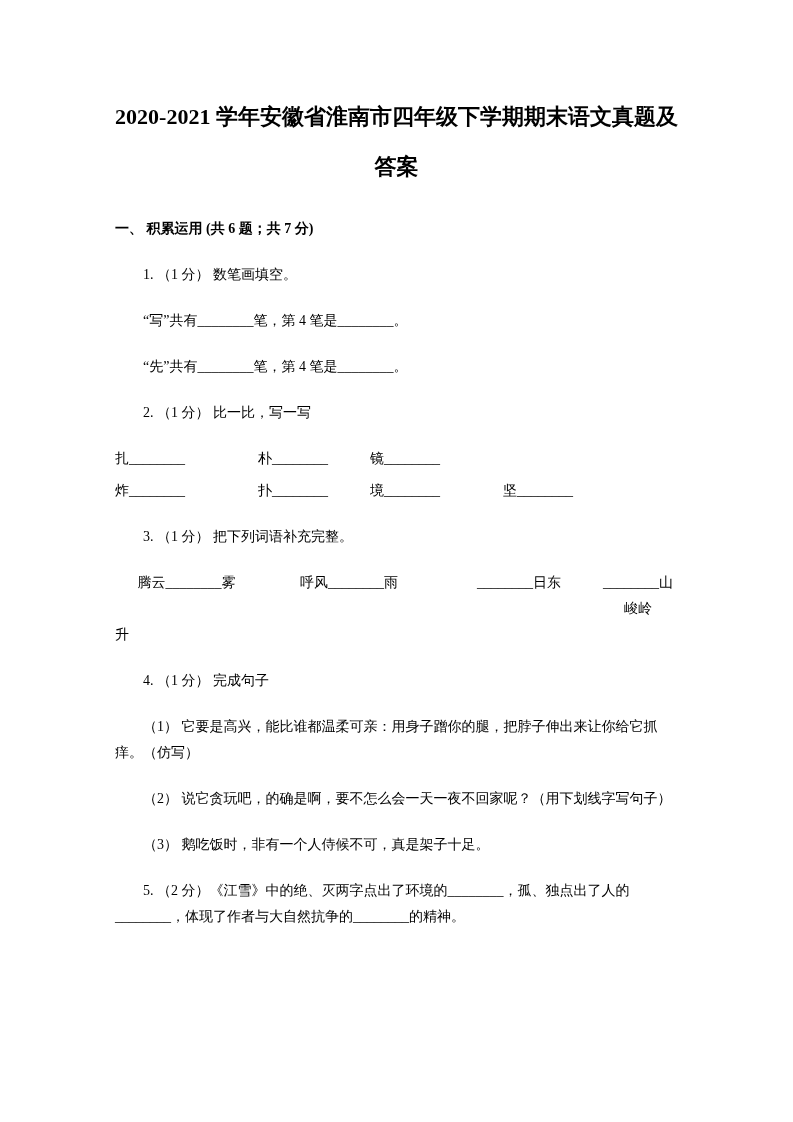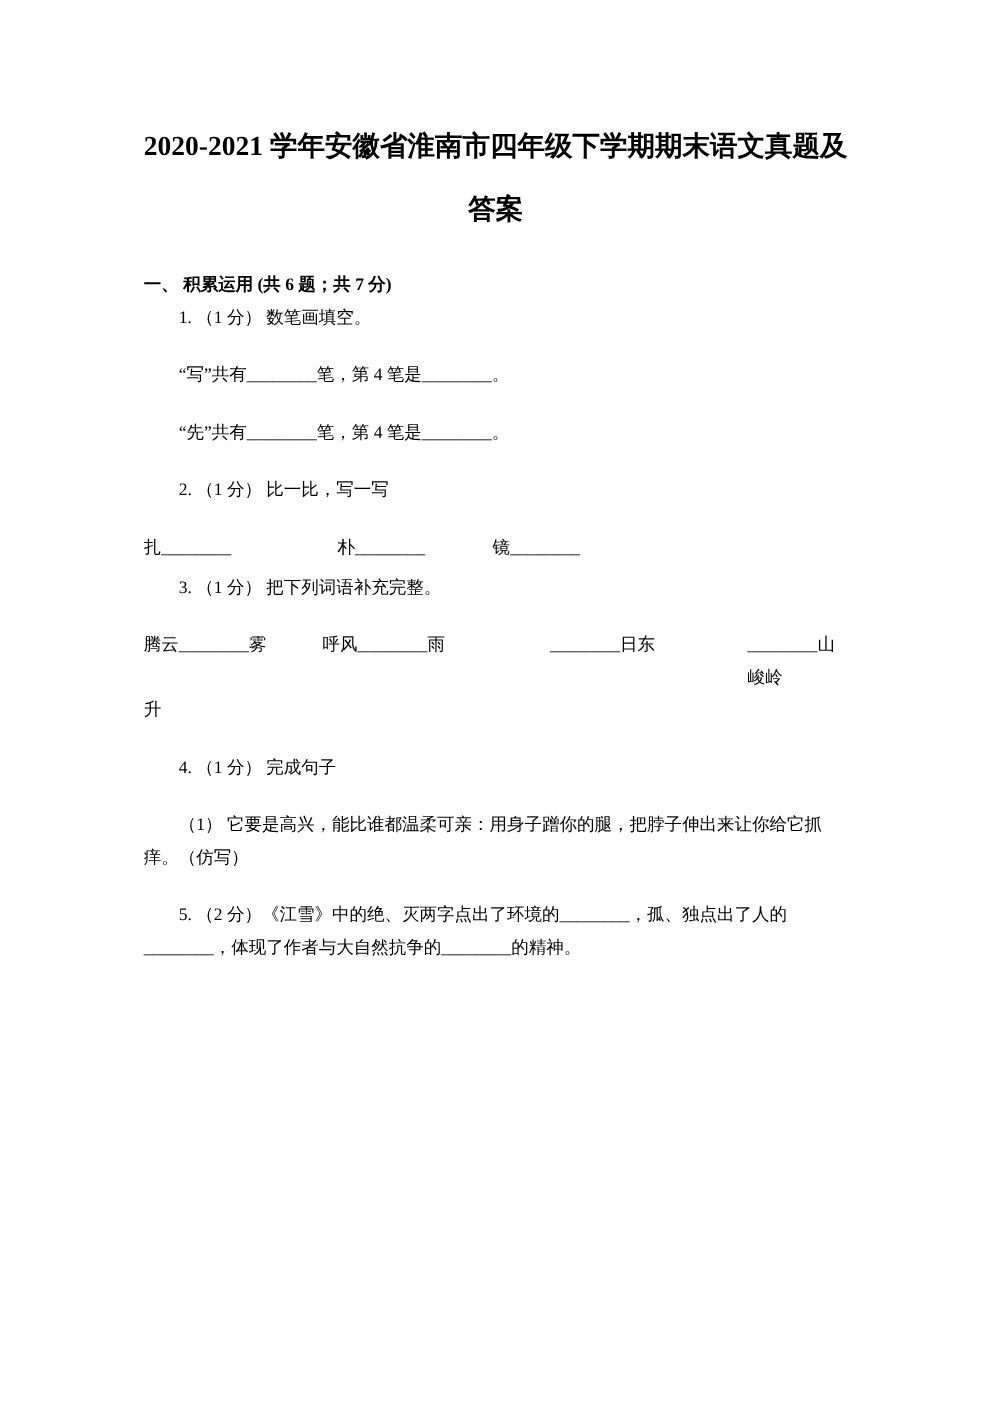--- a/index.html
+++ b/index.html
@@ -18,33 +18,33 @@
   .title {
     font-size: 22px;
     font-weight: bold;
     text-align: center;
     line-height: 50px;
     margin-bottom: 24px;
   }
   .heading {
     font-weight: bold;
     line-height: 26px;
+    margin-bottom: 20px;
   }
   .para {
     line-height: 26px;
     margin-bottom: 20px;
   }
   .indent { text-indent: 2em; }
   .tight { margin-bottom: 6px; }
-  .no-gap { margin-bottom: 0; }
+  .no-gap { margin-bottom: 0; text-align: center; }
   .grid-q2 {
     display: grid;
     grid-template-columns: 143px 112px 133px 1fr;
     line-height: 26px;
-    gap: 12px;
   }
   .grid-q3 {
     display: grid;
     grid-template-columns: 143px 182px 158px 1fr;
     line-height: 26px;
   }
 </style>
 </head>
 <body>
 
@@ -60,29 +60,37 @@
   <p class="para indent">1. （1 分） 数笔画填空。</p>
   <p class="para indent">“写”共有________笔，第 4 笔是________。</p>
   <p class="para indent">“先”共有________笔，第 4 笔是________。</p>
 
   <p class="para indent">2. （1 分） 比一比，写一写</p>
   <div class="grid-q2 tight">
     <span>扎________</span>
     <span>朴________</span>
     <span>镜________</span>
   </div>
+  <div class="grid-q2 para">
+    <span>炸________</span>
+    <span>扑________</span>
+    <span>境________</span>
+    <span>坚________</span>
+  </div>
 
   <p class="para indent">3. （1 分） 把下列词语补充完整。</p>
   <div class="grid-q3 no-gap">
     <span>腾云________雾</span>
     <span>呼风________雨</span>
     <span>________日东</span>
     <span>________山峻岭</span>
   </div>
   <p class="para">升</p>
 
   <p class="para indent">4. （1 分） 完成句子</p>
   <p class="para indent">（1） 它要是高兴，能比谁都温柔可亲：用身子蹭你的腿，把脖子伸出来让你给它抓痒。（仿写）</p>
+  <p class="para indent">（2） 说它贪玩吧，的确是啊，要不怎么会一天一夜不回家呢？（用下划线字写句子）</p>
+  <p class="para indent">（3） 鹅吃饭时，非有一个人侍候不可，真是架子十足。</p>
 
   <p class="para indent">5. （2 分）《江雪》中的绝、灭两字点出了环境的________，孤、独点出了人的________，体现了作者与大自然抗争的________的精神。</p>
 
 
 </div>
 
 </body></html>

